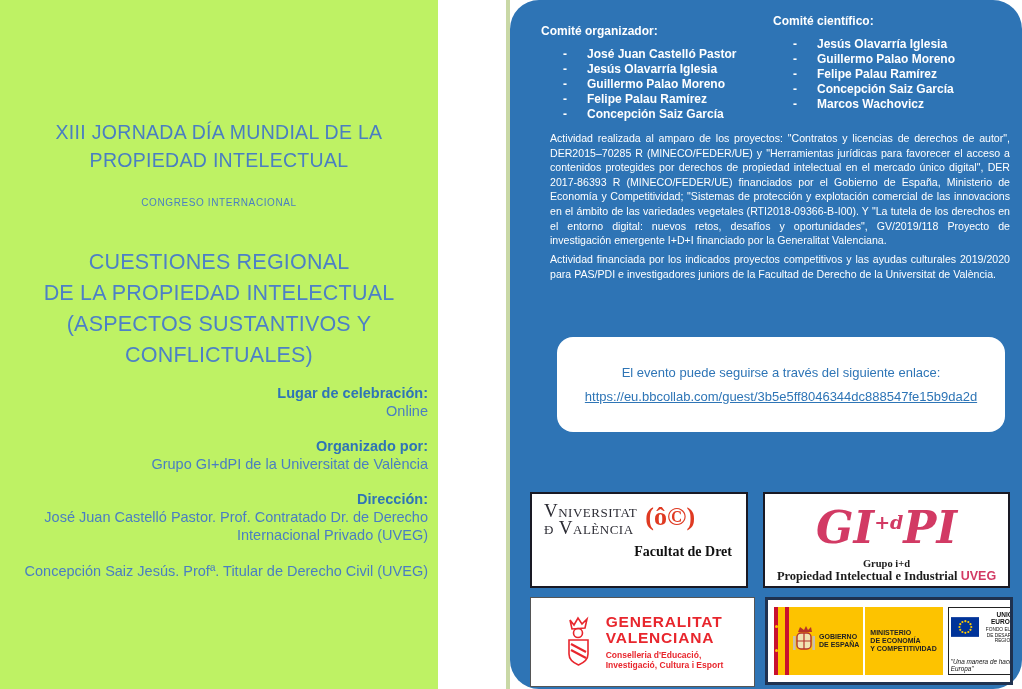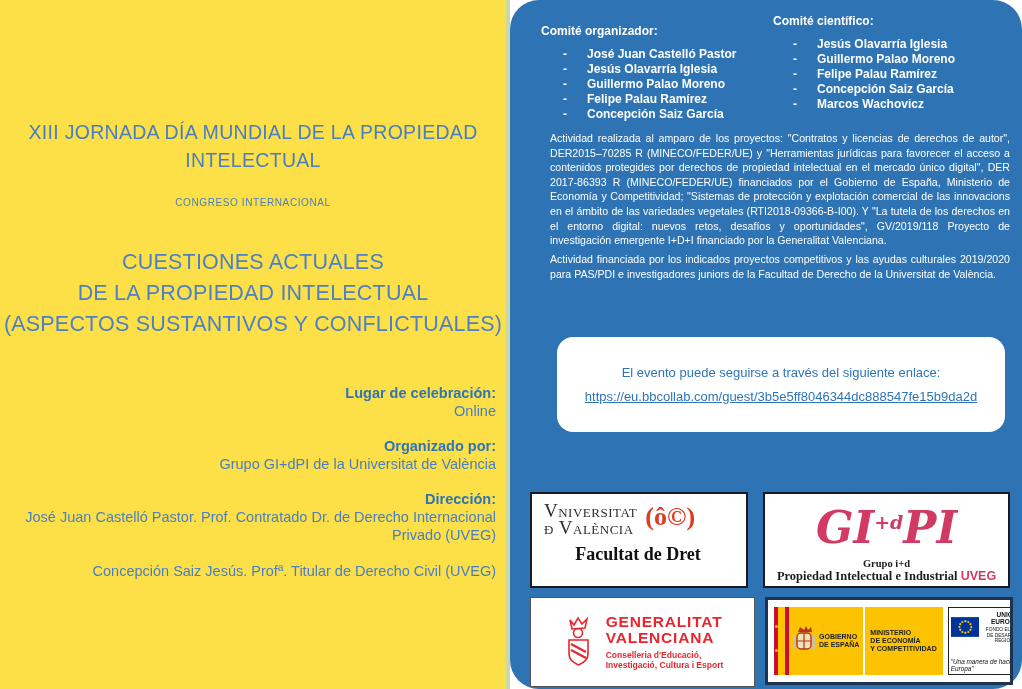--- a/index.html
+++ b/index.html
@@ -6,21 +6,21 @@
   html,body { width:1022px; height:689px; }
   body {
     font-family: "Liberation Sans", sans-serif;
     background:#ffffff;
     position:relative;
     overflow:hidden;
   }
   #poster { position:absolute; inset:0; }
 
   
-  #left-section { position:absolute; left:0; top:0; width:506px; height:689px; background:#fde047; }
+  #left-section { position:absolute; left:0; top:0; width:438px; height:689px; background:#bef264; }
   .event-title {
     position:absolute; top:118px; left:8px; right:8px;
     text-align:center; color:#4a7ec2;
     font-size:19.5px; font-weight:400; line-height:28px; letter-spacing:0.3px;
   }
   .event-subtitle {
     position:absolute; top:197px; left:0; right:0;
     text-align:center; color:#4a7ec2;
     font-size:10px; font-weight:400; letter-spacing:0.6px;
   }
@@ -75,21 +75,21 @@
   #gen-box  { left:20px;  top:597px; width:225px; height:90px; border:1px solid #555; }
   #es-box   { left:255px; top:597px; width:248px; height:88px; border:3px solid #1f3250; }
 
   
   #uv-box { padding:8px 10px 6px 12px; }
   .uv-top { display:flex; align-items:flex-start; }
   .uv-name { font-family:"Liberation Serif", serif; color:#2c2c34; line-height:17px; letter-spacing:0.5px; }
   .uv-name .l1 { font-size:19px; }
   .uv-name .l2 { font-size:19px; }
   .uv-mark { font-family:"Liberation Serif", serif; color:#df3a22; font-size:26px; font-weight:700; margin-left:8px; line-height:30px; }
-  .uv-faculty { text-align:center; font-family:"Liberation Serif", serif; font-weight:700; color:#111; font-size:18px; margin-top:8px; padding-right:4px; }
+  .uv-faculty { text-align:right; font-family:"Liberation Serif", serif; font-weight:700; color:#111; font-size:14px; margin-top:8px; padding-right:4px; }
 
   
   #gi-box { text-align:center; padding-top:2px; }
   .gi-big { font-family:"DejaVu Serif", serif; font-style:italic; font-weight:700; color:#d23a64; line-height:52px; }
   .gi-big .big { font-size:44px; }
   .gi-big .plusd { font-size:19px; vertical-align:14px; }
   .gi-group { font-family:"Liberation Serif", serif; font-weight:700; color:#1c1c1c; font-size:10.5px; margin-top:-6px; }
   .gi-line { font-family:"Liberation Serif", serif; font-weight:700; color:#1c1c1c; font-size:12.5px; }
   .gi-line .uveg { color:#d23a64; font-family:"Liberation Sans", sans-serif; }
 
@@ -121,21 +121,21 @@
 </style>
 </head>
 <body>
 
 <div id="poster">
 
   <section id="left-section">
     <h1 class="event-title">XIII JORNADA DÍA MUNDIAL DE LA PROPIEDAD INTELECTUAL</h1>
     <h2 class="event-subtitle">CONGRESO INTERNACIONAL</h2>
     <div class="congress-title">
-      <div>CUESTIONES ACTUALES</div>
+      <div>CUESTIONES REGIONAL</div>
       <div>DE LA PROPIEDAD INTELECTUAL</div>
       <div>(ASPECTOS SUSTANTIVOS Y CONFLICTUALES)</div>
     </div>
     <div class="details">
       <div class="group">
         <div class="dlabel">Lugar de celebración:</div>
         <div class="dvalue">Online</div>
       </div>
       <div class="group">
         <div class="dlabel">Organizado por:</div>

